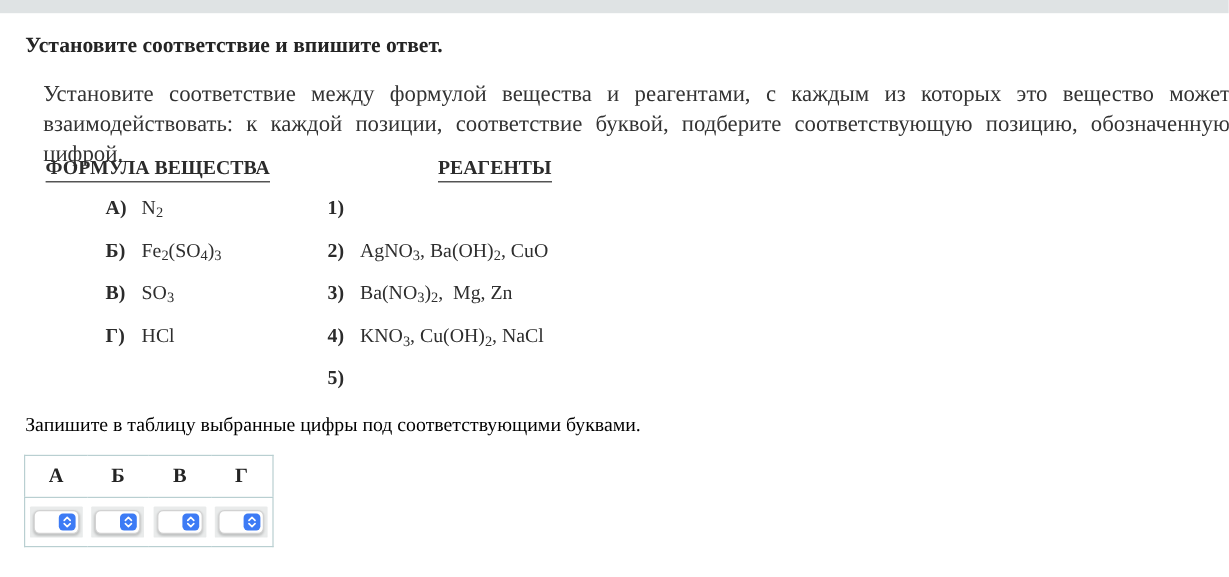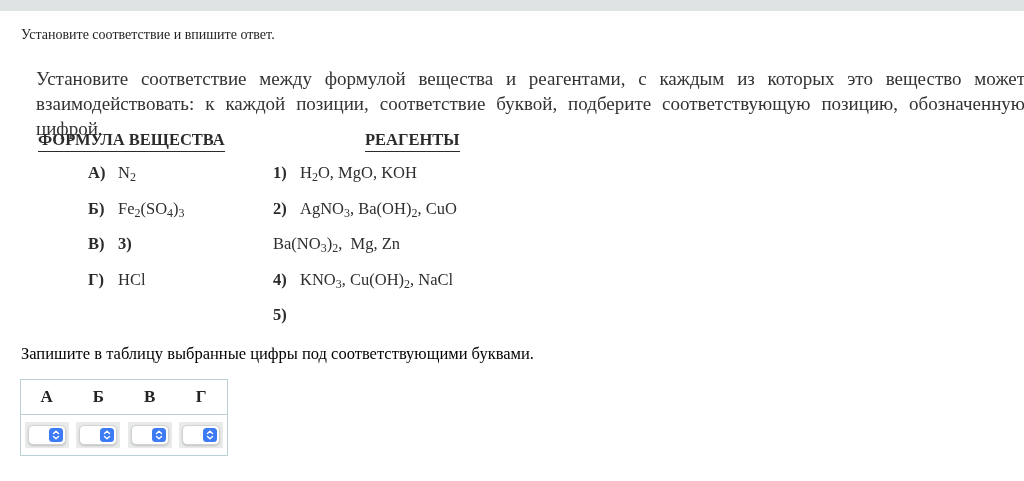--- a/index.html
+++ b/index.html
@@ -5,21 +5,21 @@
   html, body { margin:0; padding:0; }
   body {
     width:1024px; height:481px; position:relative; overflow:hidden;
     background:#ffffff; color:#2e2e2e;
     font-family:"Liberation Serif","DejaVu Serif",serif;
   }
   .topbar { position:absolute; top:0; left:0; width:1024px; height:11px; background:#dfe3e4; }
 
   .title {
     position:absolute; left:21px; top:27px; margin:0;
-    font-size:14px; font-weight:normal; color:#242424;
+    font-size:18px; font-weight:bold; color:#242424;
   }
   .para {
     position:absolute; left:36px; width:989px; margin:0;
     font-size:19px; line-height:25px; color:#333333; text-align:justify;
   }
   .para.l1 { top:66px; text-align-last:justify; }
   .para.l2 { top:91px; }
 
   .col-headers { position:absolute; top:130px; left:0; width:100%;
     font-weight:bold; font-size:16.5px; color:#2b2b2b; }
@@ -83,30 +83,30 @@
 <div class="col-headers">
   <span class="colhead left">ФОРМУЛА ВЕЩЕСТВА</span>
   <span class="colhead right">РЕАГЕНТЫ</span>
 </div>
 
 <div class="match-list">
   <div class="match-row">
     <span class="cell letter">А)</span>
     <span class="cell formula">N<sub>2</sub></span>
     <span class="cell number">1)</span>
-    <span class="cell rformula">H<sub>2</sub>O, MgO, KOH</span>
   </div>
   <div class="match-row">
     <span class="cell letter">Б)</span>
     <span class="cell formula">Fe<sub>2</sub>(SO<sub>4</sub>)<sub>3</sub></span>
     <span class="cell number">2)</span>
     <span class="cell rformula">AgNO<sub>3</sub>, Ba(OH)<sub>2</sub>, CuO</span>
   </div>
   <div class="match-row">
     <span class="cell letter">В)</span>
+    <span class="cell formula">SO<sub>3</sub></span>
     <span class="cell number">3)</span>
     <span class="cell rformula">Ba(NO<sub>3</sub>)<sub>2</sub>,  Mg, Zn</span>
   </div>
   <div class="match-row">
     <span class="cell letter">Г)</span>
     <span class="cell formula">HCl</span>
     <span class="cell number">4)</span>
     <span class="cell rformula">KNO<sub>3</sub>, Cu(OH)<sub>2</sub>, NaCl</span>
   </div>
   <div class="match-row">

